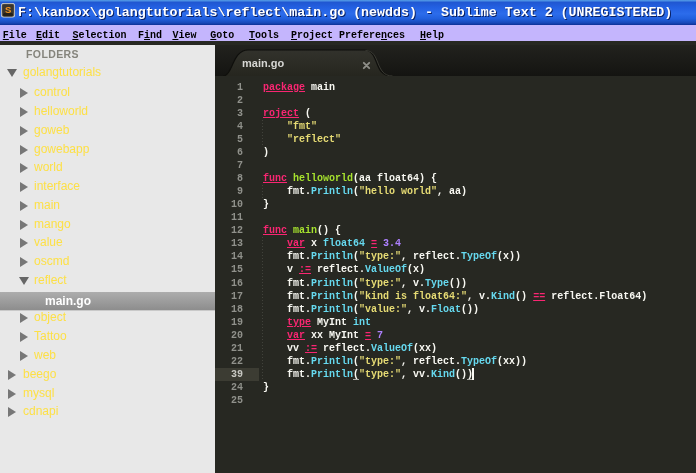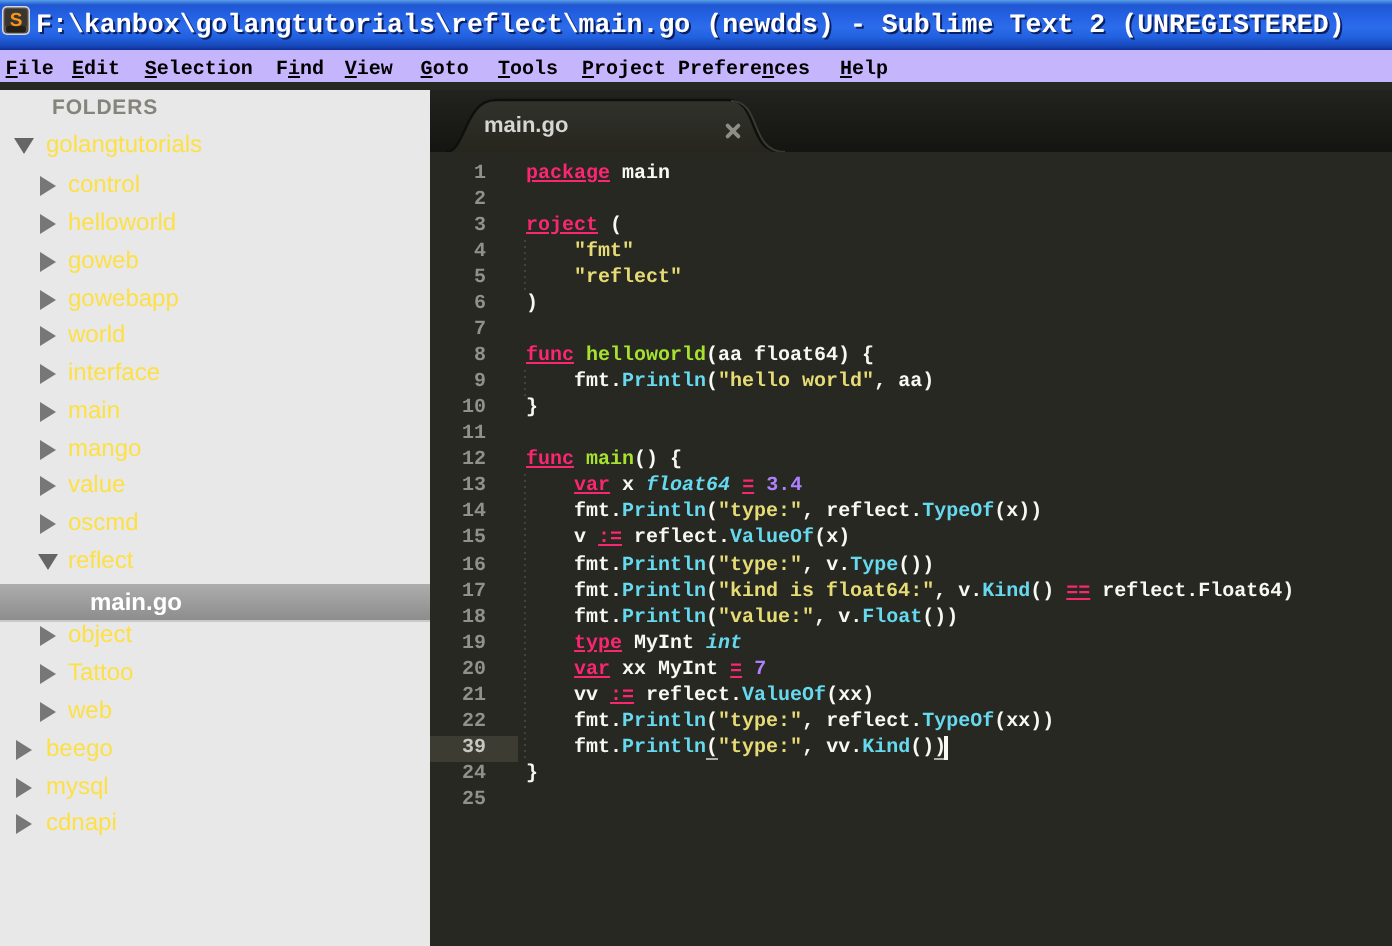--- a/index.html
+++ b/index.html
@@ -22,21 +22,21 @@
 #selbar span{position:absolute;left:45px;top:2px;font-size:12px;font-weight:bold;color:#fff;}
 
 #editor{left:215px;top:45px;width:481px;height:428px;background:#272822;}
 #tabtext{left:27px;top:12px;font-size:11px;font-weight:bold;color:#d6d6d3;}
 #gutterhl{left:0;top:322.7px;width:44px;height:13.1px;background:#3c3c33;}
 #gutter{left:0;top:35.8px;width:28px;text-align:right;font-family:"Liberation Mono",monospace;font-size:10px;line-height:13.04px;color:#90918b;font-weight:bold;white-space:pre;margin:0;}
 #code{left:48px;top:35.8px;font-family:"Liberation Mono",monospace;font-size:10px;line-height:13.04px;color:#f8f8f2;font-weight:bold;white-space:pre;margin:0;}
 .k{color:#f92672;text-decoration:underline;}
 .s{color:#e6db74;}
 .fn{color:#a6e22e;}
-.t{color:#66d9ef;font-style:italic;}
+.t{color:#66d9ef;}
 .c{color:#66d9ef;}
 .n{color:#ae81ff;}
 .ig{position:absolute;left:47px;width:1px;background:repeating-linear-gradient(to bottom,#41423b 0,#41423b 1px,transparent 1px,transparent 3px);}
 #cursor{left:257px;top:322.9px;width:2px;height:12.6px;background:#f8f8f2;}
 .bru{position:absolute;height:1px;width:6px;background:#aeaea8;}
 </style>
 </head>
 <body>
 <div id="titlebar" class="abs"></div>
 <svg class="abs" style="left:1px;top:3px" width="15" height="15" viewBox="0 0 15 15">

